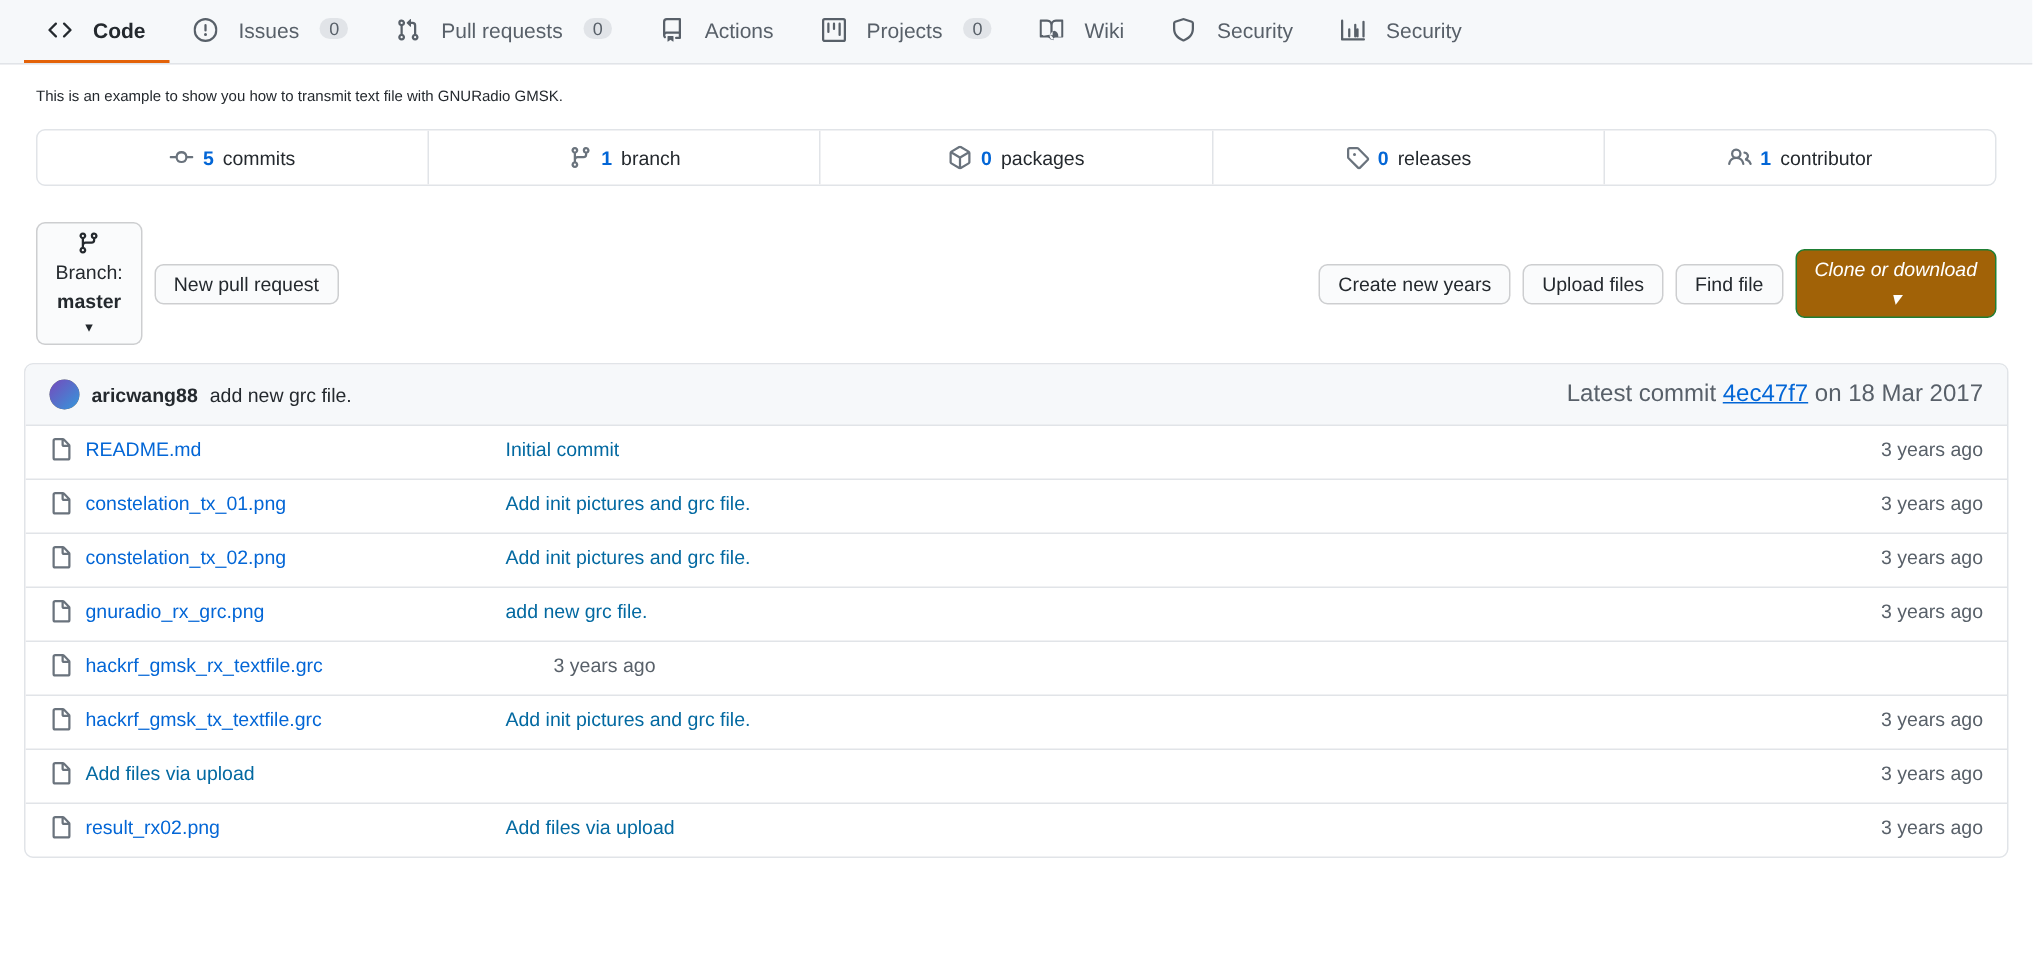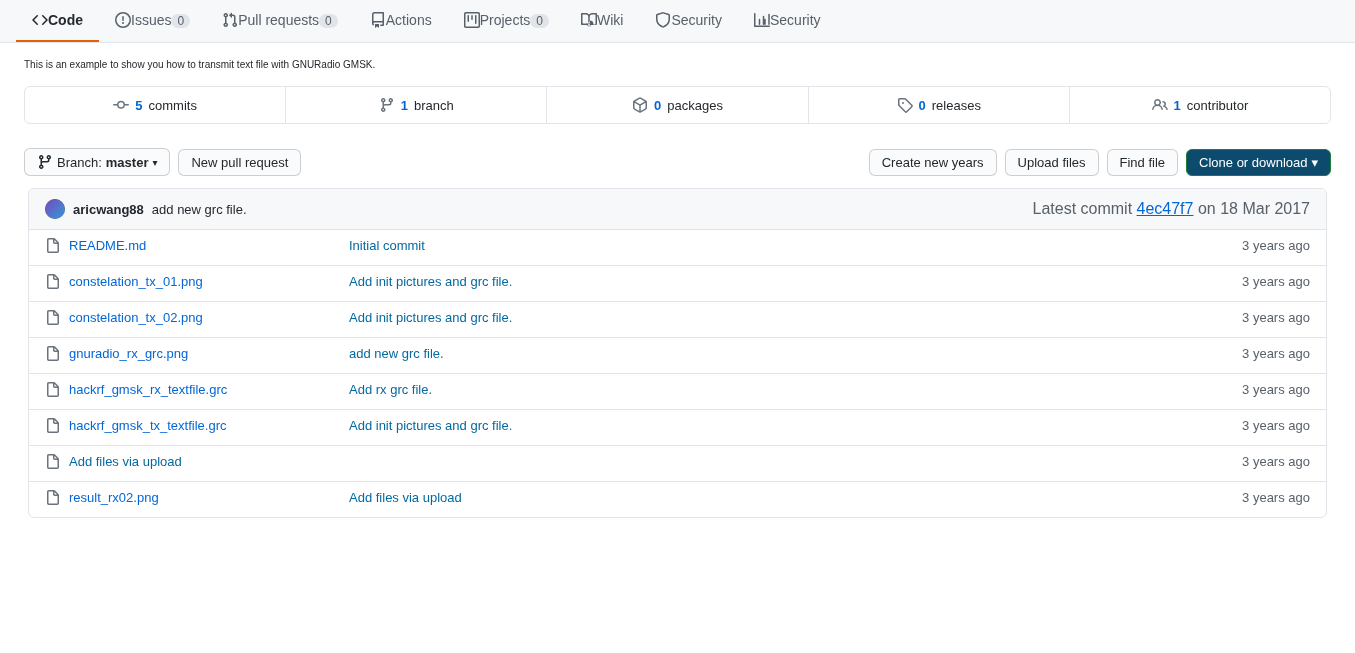--- a/index.html
+++ b/index.html
@@ -7,22 +7,22 @@
     
     .tab-bar {
       display: flex;
       align-items: center;
       border-bottom: 1px solid #e1e4e8;
       padding: 0 16px;
       background: #f6f8fa;
     }
     .tab-item {
       display: flex;
-      align-items: flex-end;
-      gap: 0;
+      align-items: flex-start;
+      gap: 14px;
       padding: 12px 16px;
       font-size: 14px;
       color: #586069;
       cursor: pointer;
       border-bottom: 2px solid transparent;
       white-space: nowrap;
       text-decoration: none;
     }
     .tab-item.active {
       color: #24292e;
@@ -81,29 +81,31 @@
       gap: 4px;
       padding: 5px 12px;
       font-size: 13px;
       border: 1px solid rgba(27,31,35,0.2);
       border-radius: 6px;
       background: #fafbfc;
       color: #24292e;
       cursor: pointer;
       text-decoration: none;
       white-space: nowrap;
+      flex-direction: column;
     }
     .btn-green {
-      background: #0c4a6e;
+      background: #a16207;
       border-color: #1e7e34;
       color: #fff;
+      font-style: italic;
     }
 
     .file-table {
-      margin: 0 28px;
+      margin: 0 16px;
       border: 1px solid #e1e4e8;
       border-radius: 6px;
       overflow: hidden;
     }
     .commit-header {
       display: flex;
       align-items: center;
       justify-content: space-between;
       padding: 10px 16px;
       background: #f6f8fa;
@@ -350,21 +352,20 @@
   </div>
       <div class="file-row">
     <span class="file-icon">
       <svg width="16" height="16" viewBox="0 0 16 16" fill="#6a737d">
             <path fill-rule="evenodd" d="M3.75 1.5a.25.25 0 00-.25.25v11.5c0 .138.112.25.25.25h8.5a.25.25 0 00.25-.25V6H9.75A1.75 1.75 0 018 4.25V1.5H3.75zm5.75.56v2.19c0 .138.112.25.25.25h2.19L9.5 2.06zM2 1.75C2 .784 2.784 0 3.75 0h5.086c.464 0 .909.184 1.237.513l3.414 3.414c.329.328.513.773.513 1.237v8.086A1.75 1.75 0 0112.25 15h-8.5A1.75 1.75 0 012 13.25V1.75z"></path>
           </svg>
     </span>
     <div class="file-name">
       <a href="#">hackrf_gmsk_rx_textfile.grc</a>
     </div>
-    <div class="file-commit">Add rx grc file.</div>
     <div class="file-age">3 years ago</div>
   </div>
       <div class="file-row">
     <span class="file-icon">
       <svg width="16" height="16" viewBox="0 0 16 16" fill="#6a737d">
             <path fill-rule="evenodd" d="M3.75 1.5a.25.25 0 00-.25.25v11.5c0 .138.112.25.25.25h8.5a.25.25 0 00.25-.25V6H9.75A1.75 1.75 0 018 4.25V1.5H3.75zm5.75.56v2.19c0 .138.112.25.25.25h2.19L9.5 2.06zM2 1.75C2 .784 2.784 0 3.75 0h5.086c.464 0 .909.184 1.237.513l3.414 3.414c.329.328.513.773.513 1.237v8.086A1.75 1.75 0 0112.25 15h-8.5A1.75 1.75 0 012 13.25V1.75z"></path>
           </svg>
     </span>
     <div class="file-name">
       <a href="#">hackrf_gmsk_tx_textfile.grc</a>

